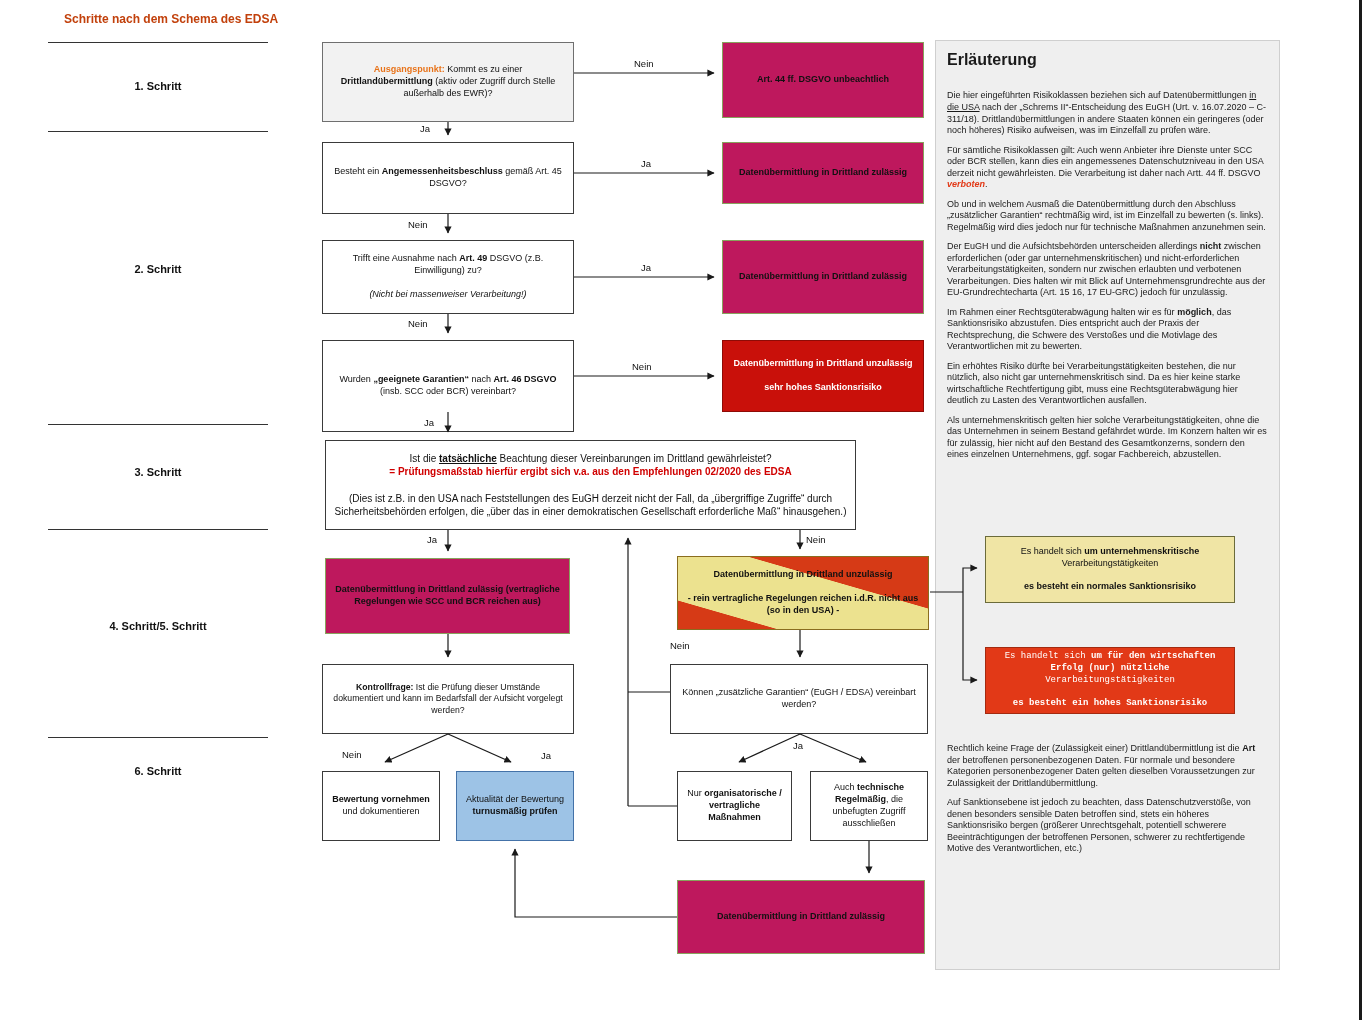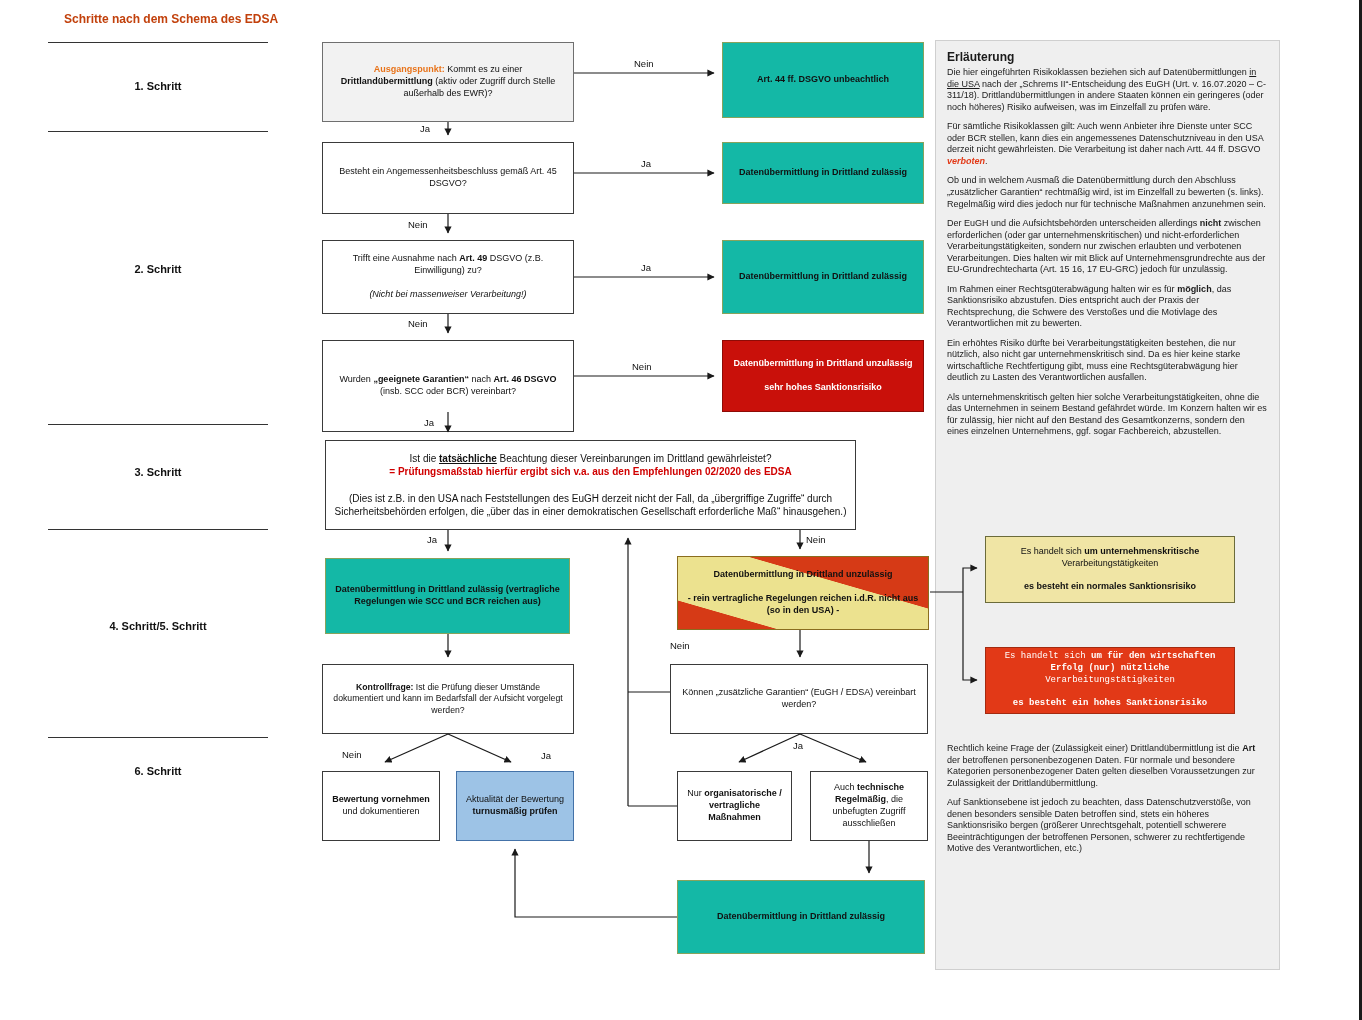--- a/index.html
+++ b/index.html
@@ -4,35 +4,35 @@
 <style>
   * { box-sizing: border-box; margin: 0; padding: 0; }
   body { font-family: "Liberation Sans", sans-serif; background: #fff; }
   .canvas { position: relative; width: 1362px; height: 1020px; background: #fff; overflow: hidden; }
   .hline { position: absolute; left: 48px; width: 220px; height: 1px; background: #333; }
   .page-title { position: absolute; left: 64px; top: 12px; font-size: 12px; font-weight: 700; color: #c2410c; }
   .step-label { position: absolute; left: 48px; width: 220px; text-align: center; font-size: 11px; font-weight: 700; color: #111; }
   .box { position: absolute; border: 1px solid #3a3a3a; background: #fff; display: flex; align-items: center; justify-content: center; text-align: center; font-size: 9px; line-height: 1.32; padding: 4px 7px; color: #111; z-index: 2; }
   .box .txt { white-space: pre-line; }
   .graybox { background: #f2f2f2; border-color: #6f6f6f; }
-  .green { background: #14b8a6; border-color: #87a35c; font-weight: 700; }
+  .green { background: #be185d; border-color: #87a35c; font-weight: 700; }
   .redbox { background: #c9100a; border-color: #8e0b06; color: #fff; font-weight: 700; }
   .bluebox { background: #9dc3e6; border-color: #4472a8; }
   .yellowbox { background: #f0e5a5; border-color: #6b6b3a; }
   .redbox2 { background: #e23917; border-color: #a32a10; color: #fff; }
   .splitbox { background:
       linear-gradient(to top right, rgba(0,0,0,0) 64%, #d63a16 64.5%),
       linear-gradient(to bottom left, rgba(0,0,0,0) 80%, #d63a16 80.5%),
       #ece28f;
     border-color: #8a6d1f; }
   .flow-label { position: absolute; font-size: 9.5px; color: #111; z-index: 4; }
   .arrows { position: absolute; left: 0; top: 0; z-index: 5; pointer-events: none; }
   .panel { position: absolute; left: 935px; top: 40px; width: 345px; height: 930px; background: #efefef; border: 1px solid #cfcfcf; z-index: 1; font-size: 9px; color: #1a1a1a; line-height: 1.28; }
   .panel-inner { padding: 9px 11px; }
-  .panel-title { font-size: 12px; font-weight: 700; margin-bottom: 2px; }
+  .panel-title { font-size: 16px; font-weight: 700; margin-bottom: 20px; }
   .para { margin-bottom: 8px; white-space: pre-line; }
   .panel-bottom { position: absolute; left: 11px; right: 11px; top: 702px; }
   .right-edge { position: absolute; right: 0; top: 0; width: 3px; height: 100%; background: #1a1a1a; }
 </style>
 </head>
 <body>
 
 <div class="canvas">
 
   <div class="page-title">Schritte nach dem Schema des EDSA</div>
@@ -62,21 +62,21 @@
       <div class="para"><span>Rechtlich keine Frage der (Zulässigkeit einer) Drittlandübermittlung ist die </span><span style="font-weight: 700;">Art</span><span> der betroffenen personenbezogenen Daten. Für normale und besondere Kategorien personenbezogener Daten gelten dieselben Voraussetzungen zur Zulässigkeit der Drittlandübermittlung.</span></div>
       <div class="para"><span>Auf Sanktionsebene ist jedoch zu beachten, dass Datenschutzverstöße, von denen besonders sensible Daten betroffen sind, stets ein höheres Sanktionsrisiko bergen (größerer Unrechtsgehalt, potentiell schwerere Beeinträchtigungen der betroffenen Personen, schwerer zu rechtfertigende Motive des Verantwortlichen, etc.)</span></div>
     </div>
   </div>
 
   <div class="box graybox" style="left:322px;top:42px;width:252px;height:80px;">
     <span class="txt"><span style="font-weight: 700; color: rgb(232, 115, 26);">Ausgangspunkt:</span><span> Kommt es zu einer
 </span><span style="font-weight: 700;">Drittlandübermittlung</span><span> (aktiv oder Zugriff durch Stelle außerhalb des EWR)?</span></span>
   </div>
   <div class="box" style="left:322px;top:142px;width:252px;height:72px;">
-    <span class="txt"><span>Besteht ein </span><span style="font-weight: 400;">Angemessenheitsbeschluss</span><span> gemäß Art. 45 DSGVO?</span></span>
+    <span class="txt"><span>Besteht ein </span><span style="font-weight: 700;">Angemessenheitsbeschluss</span><span> gemäß Art. 45 DSGVO?</span></span>
   </div>
   <div class="box" style="left:322px;top:240px;width:252px;height:74px;">
     <span class="txt"><span>Trifft eine Ausnahme nach </span><span style="font-weight: 700;">Art. 49</span><span> DSGVO (z.B. Einwilligung) zu?
 
 </span><span style="font-style: italic;">(Nicht bei massenweiser Verarbeitung!)</span></span>
   </div>
   <div class="box" style="left:322px;top:340px;width:252px;height:92px;">
     <span class="txt"><span>Wurden </span><span style="font-weight: 700;">„geeignete Garantien“</span><span> nach </span><span style="font-weight: 700;">Art. 46 DSGVO</span><span>
 (insb. SCC oder BCR) vereinbart?</span></span>
   </div>

